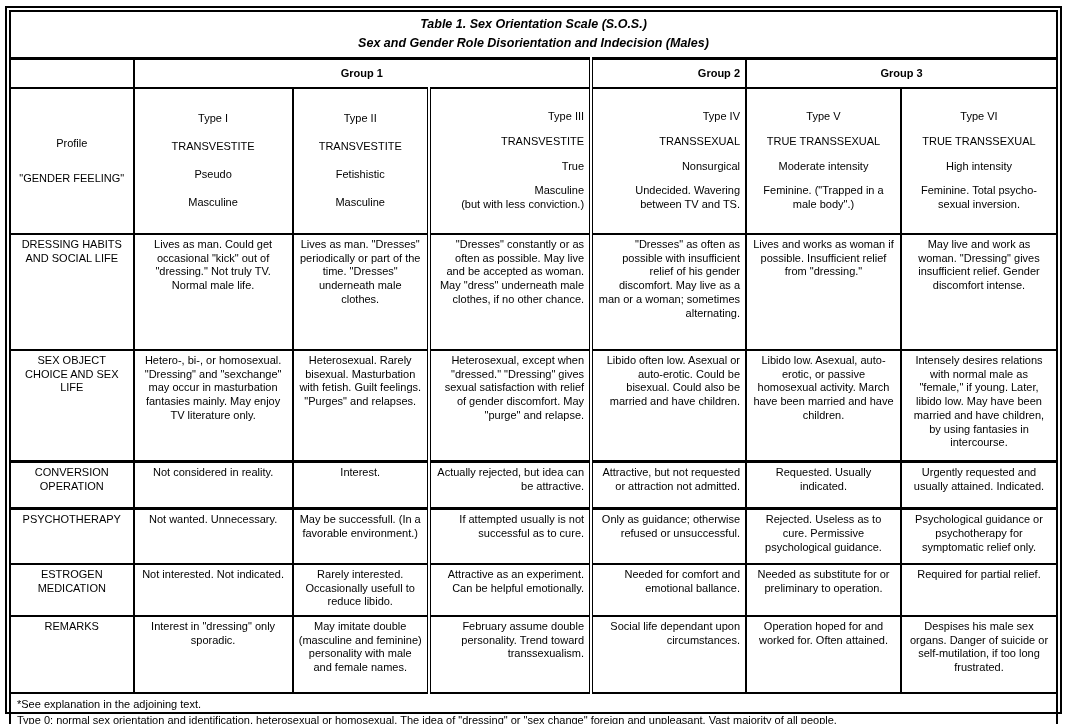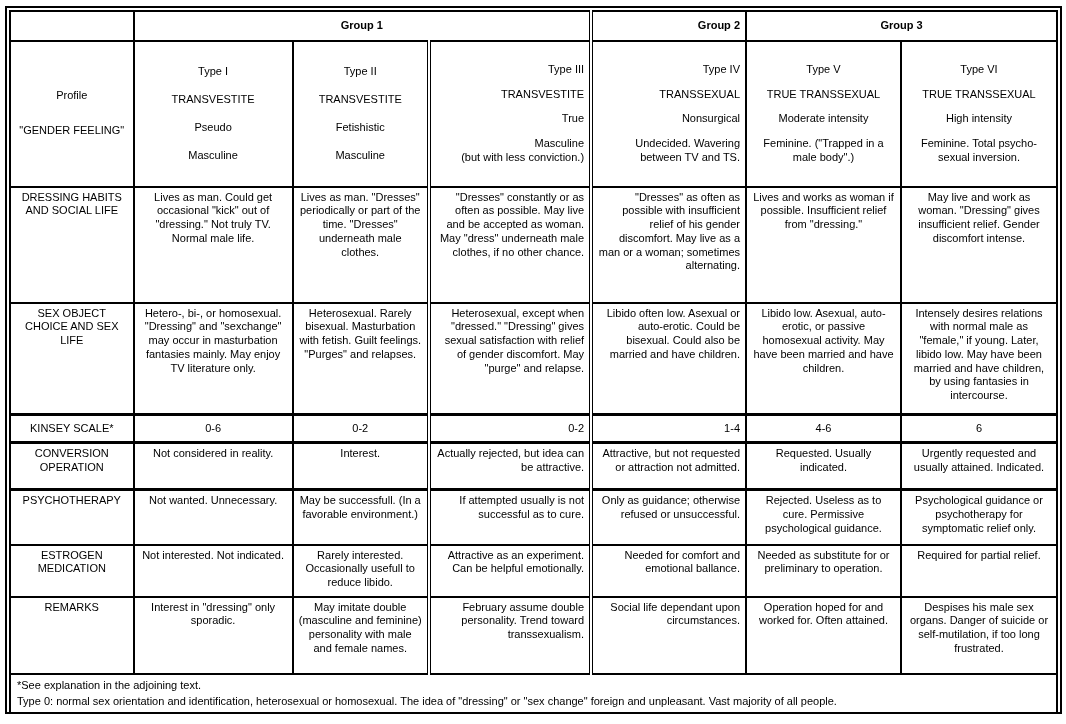--- a/index.html
+++ b/index.html
@@ -83,20 +83,26 @@
         <col style="width:11.8%">
           <col style="width:15.2%">
           <col style="width:13.0%">
         <col style="width:15.5%">
           <col style="width:14.8%">
           <col style="width:14.8%">
           <col style="width:14.9%">
       </colgroup>
       <tbody>
 
+        <tr class="r-title" style="height:38px">
+          <td colspan="7">
+            <div>Table 1. Sex Orientation Scale (S.O.S.)</div>
+            <div>Sex and Gender Role Disorientation and Indecision (Males)</div>
+          </td>
+        </tr>
 
         <tr class="r-groups" style="height:30px">
           <td></td>
           <td colspan="3">Group 1</td>
           <td class="dv">Group 2</td>
           <td colspan="2">Group 3</td>
         </tr>
 
         <tr class="r-profile" style="height:118px">
           <td>
@@ -167,33 +173,24 @@
           <td>Lives and works as woman if possible. Insufficient relief from "dressing."</td>
           <td>May live and work as woman. "Dressing" gives insufficient relief. Gender discomfort intense.</td>
         </tr>
 
         <tr class="hb" style="height:112px">
           <td>SEX OBJECT CHOICE AND SEX LIFE</td>
           <td>Hetero-, bi-, or homosexual. "Dressing" and "sexchange" may occur in masturbation fantasies mainly. May enjoy TV literature only.</td>
           <td>Heterosexual. Rarely bisexual. Masturbation with fetish. Guilt feelings. "Purges" and relapses.</td>
           <td class="dv">Heterosexual, except when "dressed." "Dressing" gives sexual satisfaction with relief of gender discomfort. May "purge" and relapse.</td>
           <td class="dv">Libido often low. Asexual or auto-erotic. Could be bisexual. Could also be married and have children.</td>
-          <td>Libido low. Asexual, auto-erotic, or passive homosexual activity. May have been married and have children.</td>
+          <td>Libido low. Asexual, auto-erotic, or passive homosexual activity. March have been married and have children.</td>
           <td>Intensely desires relations with normal male as "female," if young. Later, libido low. May have been married and have children, by using fantasies in intercourse.</td>
         </tr>
 
-        <tr class="r-kinsey hb" style="height:28px">
-          <td>KINSEY SCALE*</td>
-          <td>0-6</td>
-          <td>0-2</td>
-          <td class="dv">0-2</td>
-          <td class="dv">1-4</td>
-          <td>4-6</td>
-          <td>6</td>
-        </tr>
 
         <tr class="hb" style="height:47px">
           <td>CONVERSION OPERATION</td>
           <td>Not considered in reality.</td>
           <td>Interest.</td>
           <td class="dv">Actually rejected, but idea can be attractive.</td>
           <td class="dv">Attractive, but not requested or attraction not admitted.</td>
           <td>Requested. Usually indicated.</td>
           <td>Urgently requested and usually attained. Indicated.</td>
         </tr>

